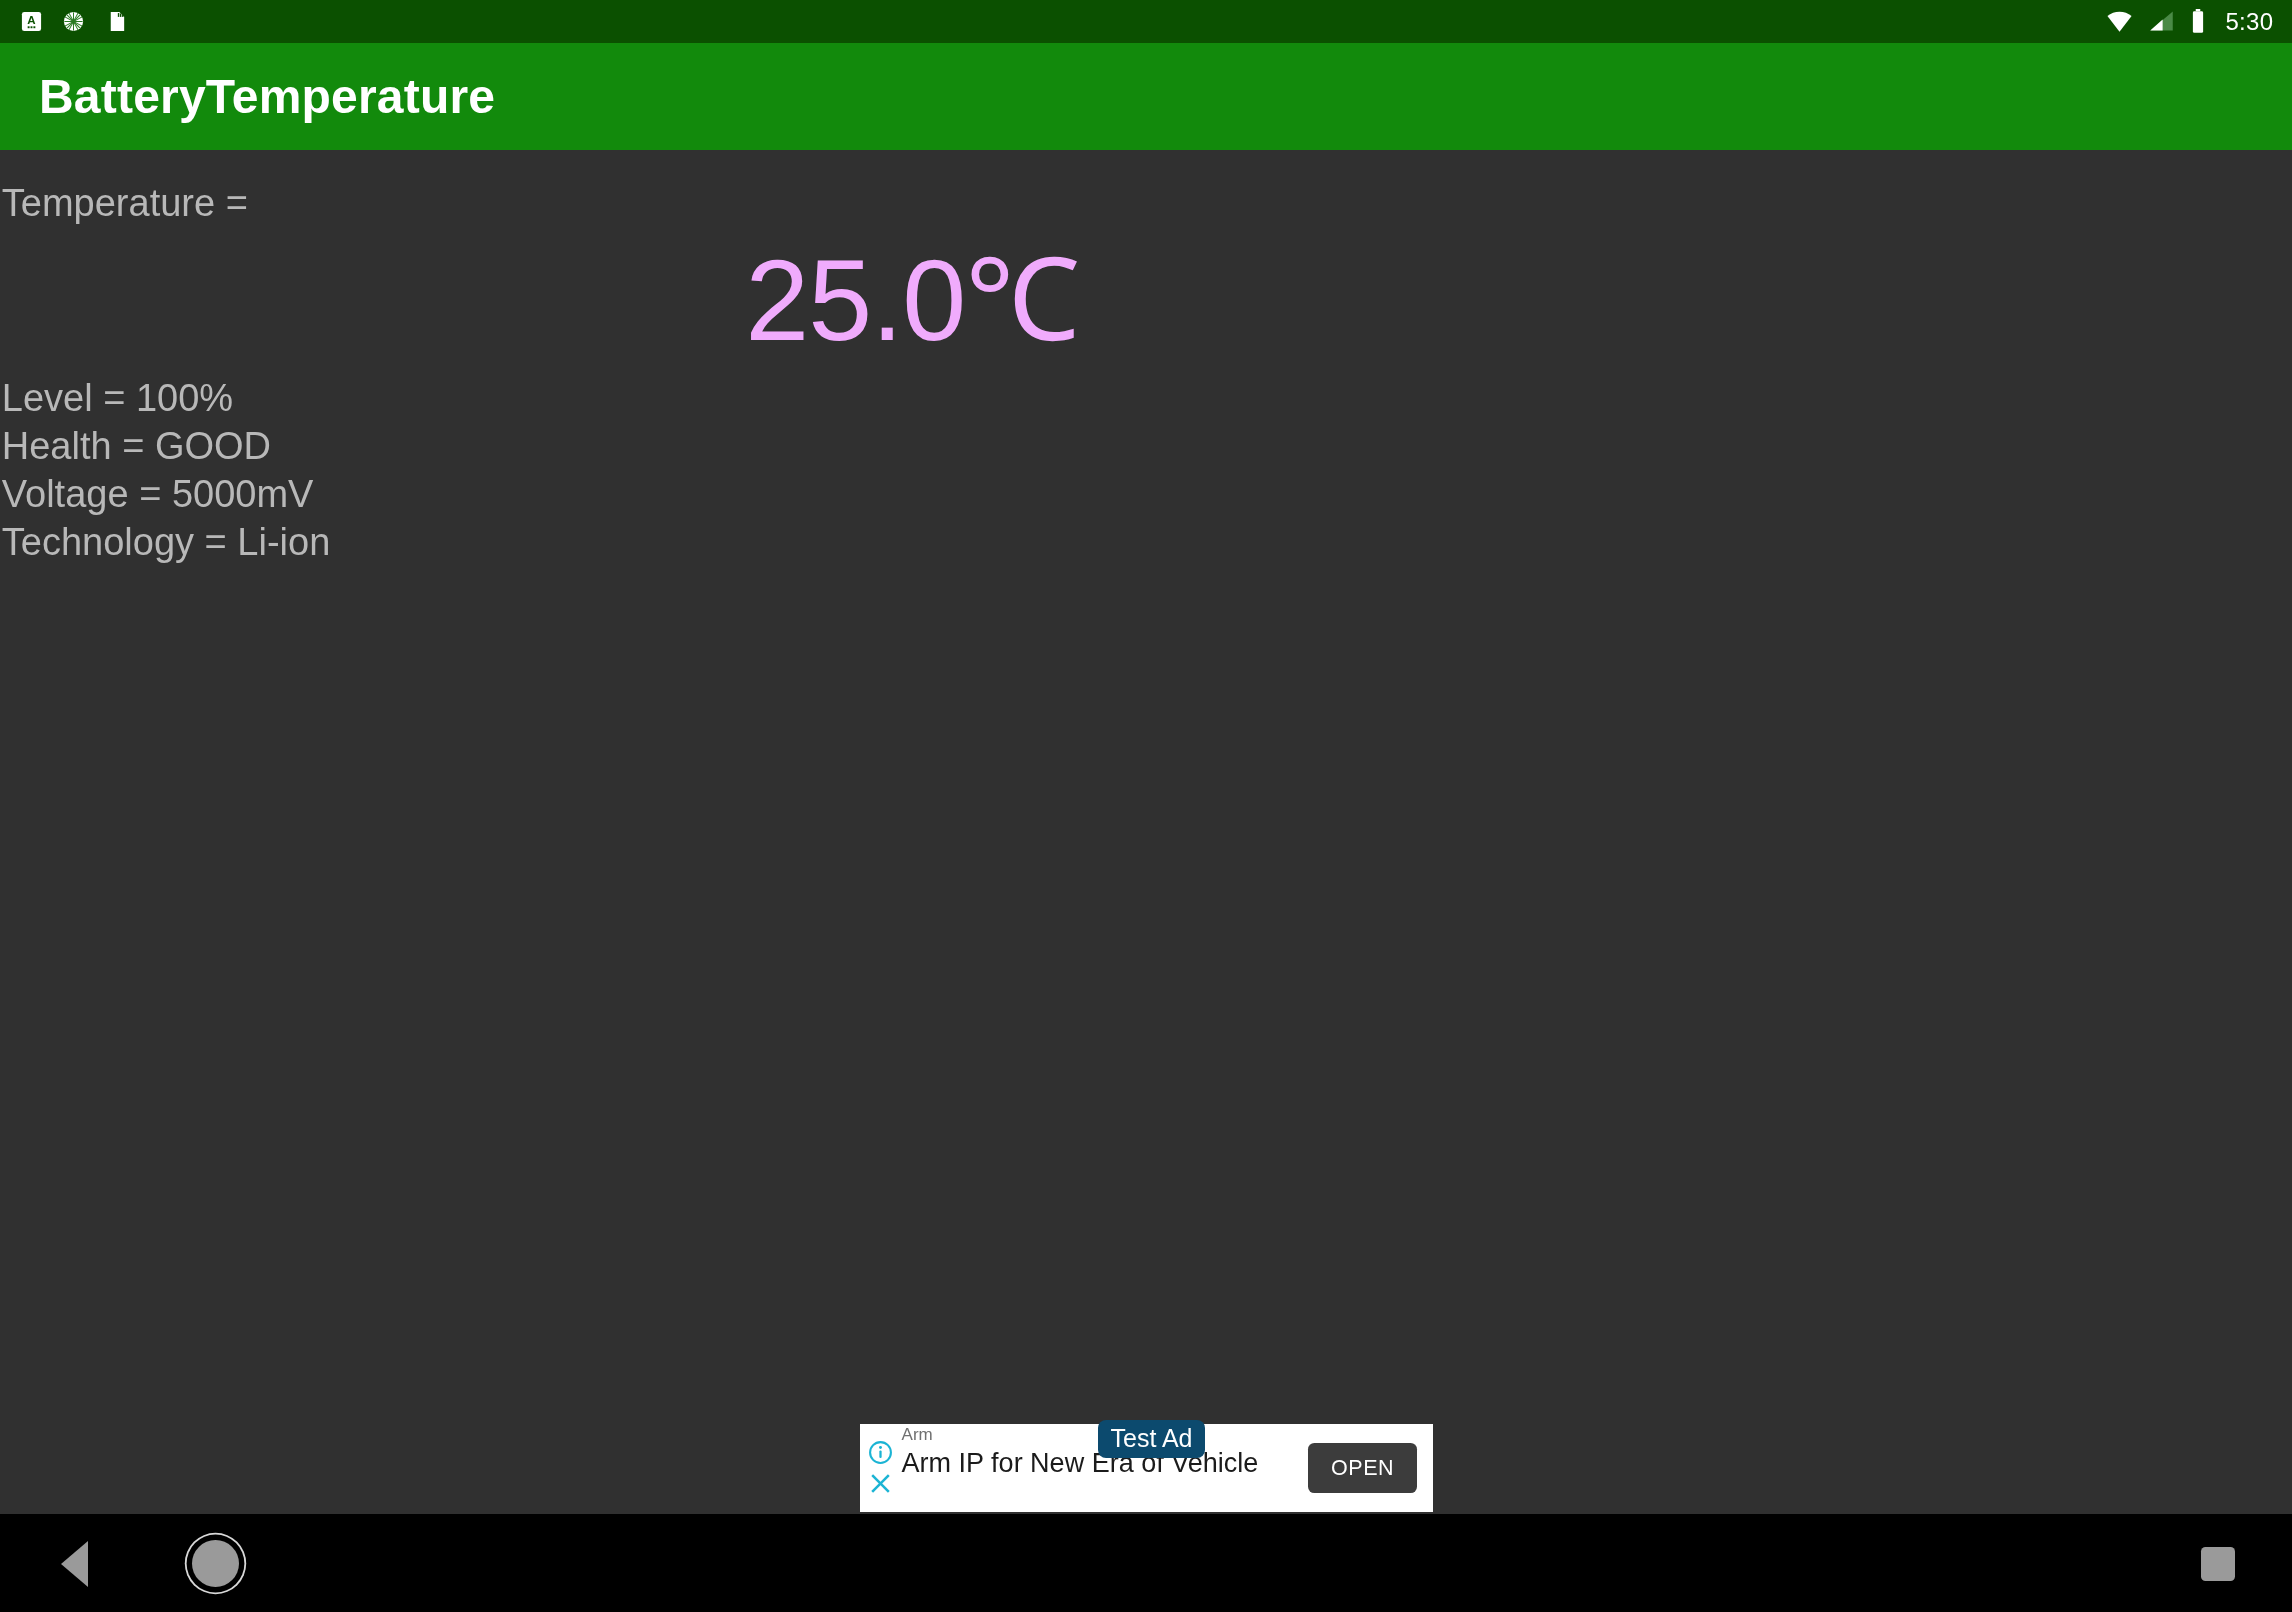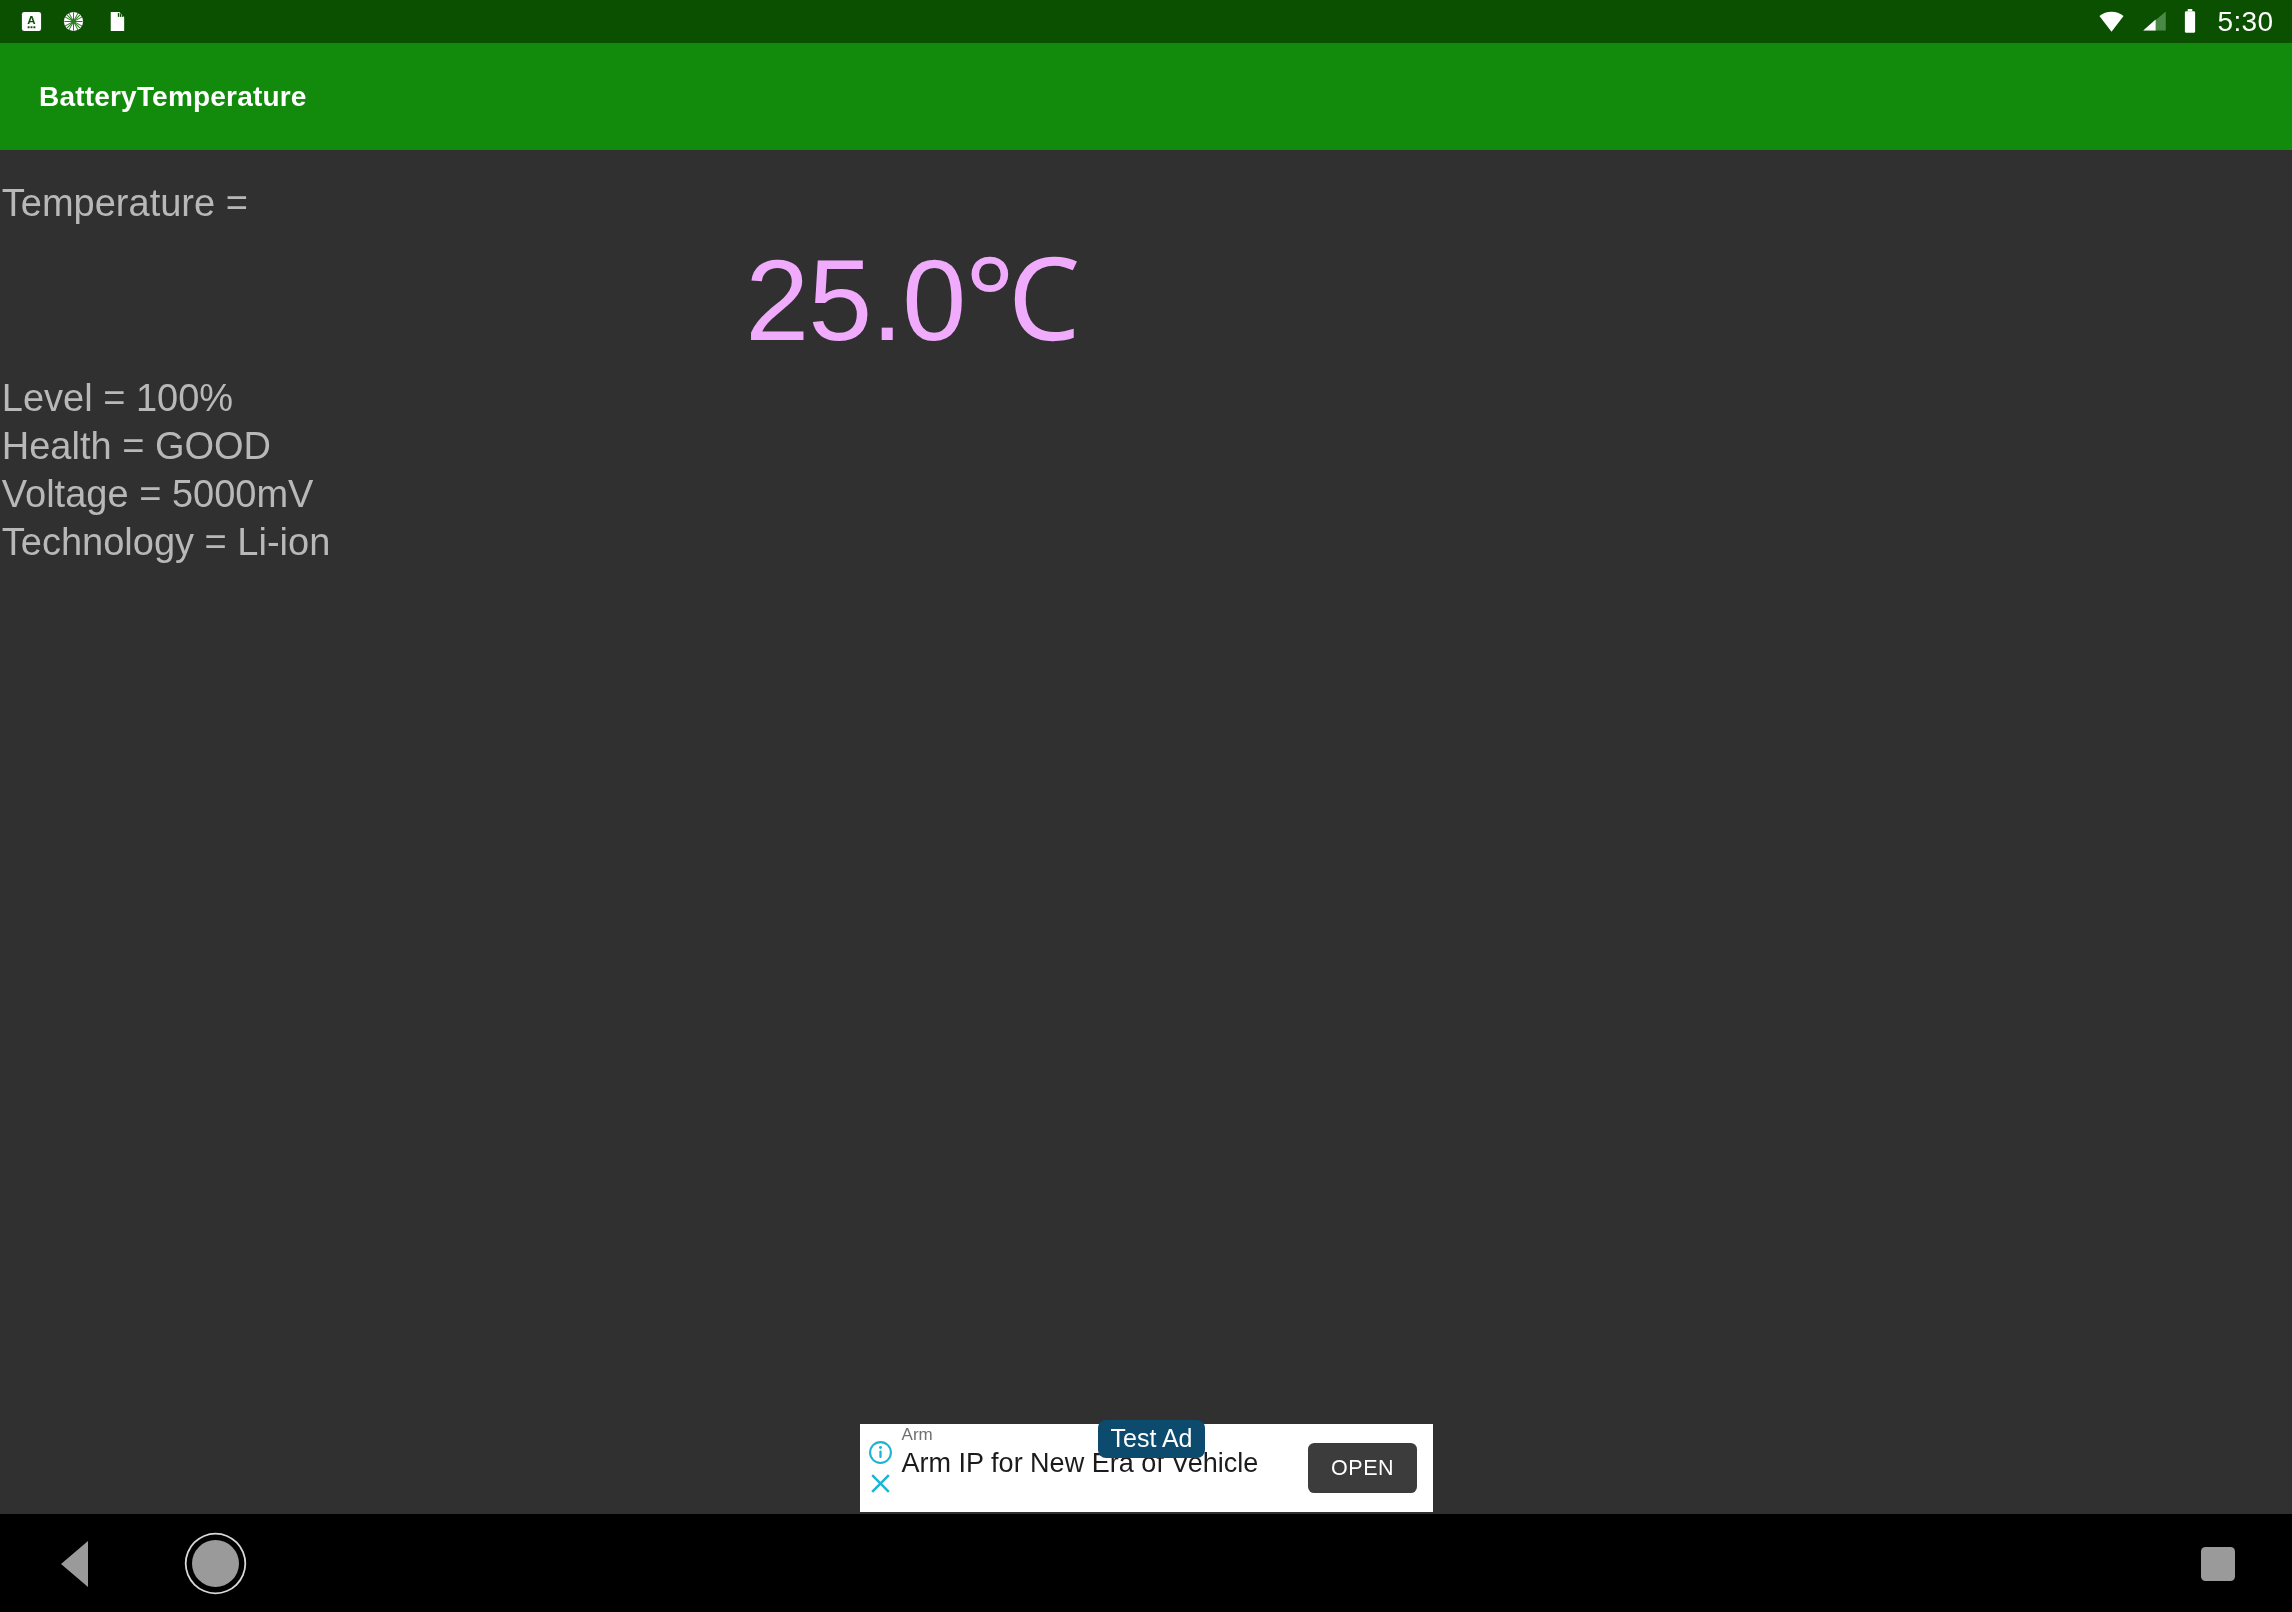--- a/index.html
+++ b/index.html
@@ -24,36 +24,36 @@
     padding:0 19.7px;
   }
   #status-left { display:flex; align-items:center; gap:19.7px; }
   #status-right {
     margin-left:auto;
     display:flex; align-items:center; gap:14.3px;
   }
   .notif-icon { display:block; }
   #status-clock {
     color:#ffffff;
-    font-size:28px;
+    font-size:24px;
     letter-spacing:0.3px;
     margin-left:5.4px;
   }
 
   
   #app-bar {
     position:absolute; left:0; top:43px;
     width:2293px; height:107px;
     background:#128A0C;
     display:flex; align-items:center;
     padding-left:39px;
   }
   #app-title {
     color:#ffffff;
-    font-size:28px;
+    font-size:48px;
     font-weight:bold;
     letter-spacing:0.2px;
   }
 
   
   #content {
     position:absolute; left:0; top:150px;
     width:2293px; height:1363px;
     background:#303030;
   }

